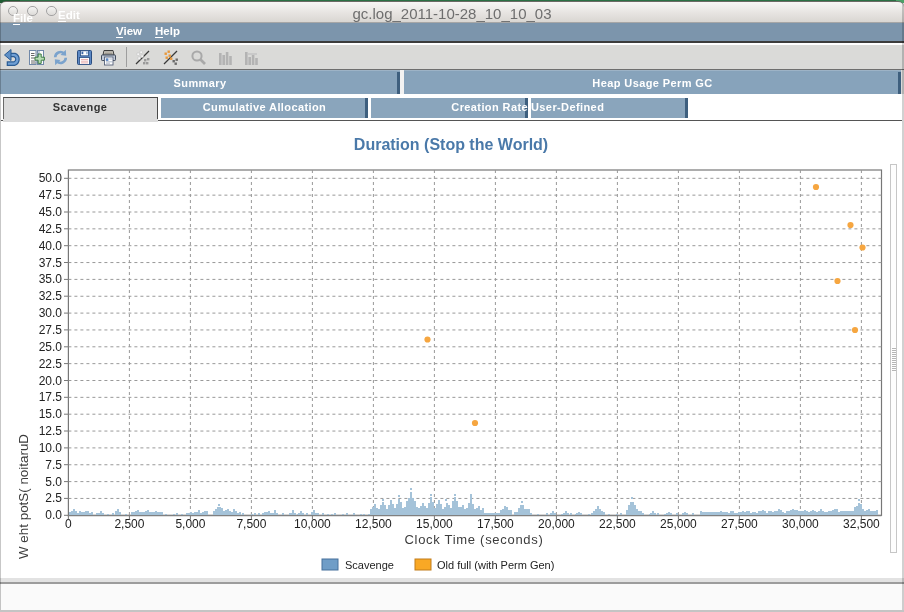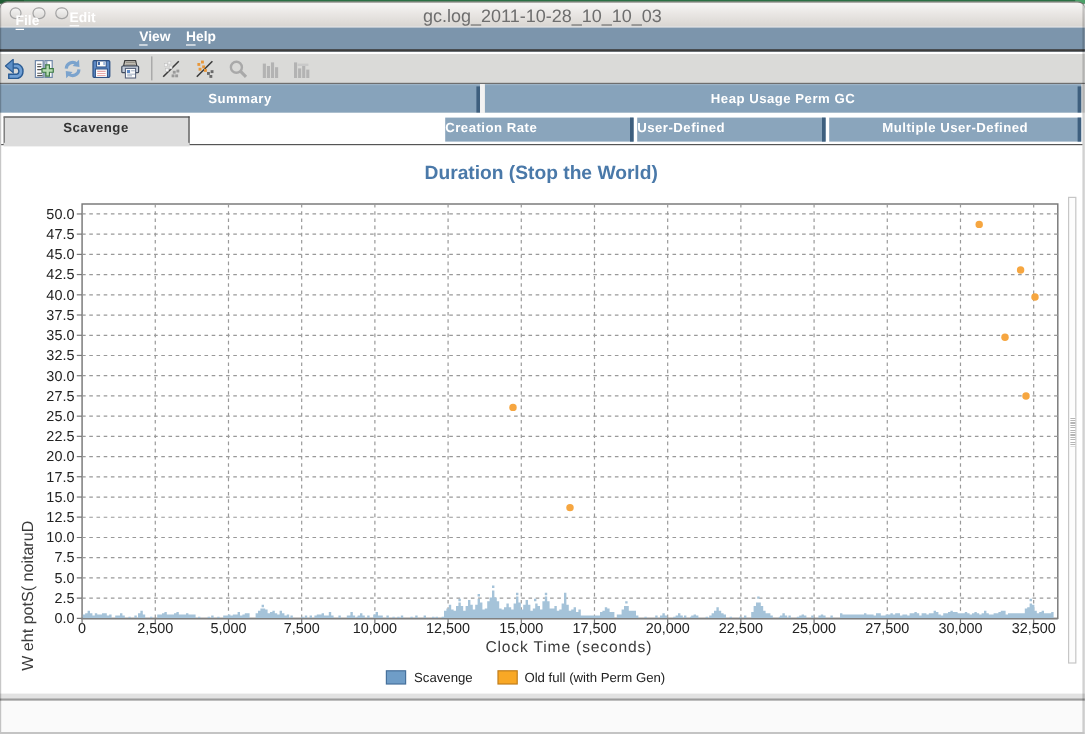--- a/index.html
+++ b/index.html
@@ -112,31 +112,31 @@
         <div style="position:absolute;right:0;top:1px;bottom:0;width:3px;background:#3e5f7e"></div>
         <div style="position:absolute;left:0;right:0;top:5.5px;text-align:center;font:bold 11px 'Liberation Sans',sans-serif;color:#fff;letter-spacing:.4px">Heap Usage Perm GC</div>
       </div>
       <div style="position:absolute;left:400px;top:0;width:3.5px;height:23.6px;background:#f2f2f2"></div>
     </div>
 <div style="position:absolute;left:0;top:94px;width:904px;height:3px;background:#fff"></div>
 <div style="position:absolute;left:0;top:97px;width:904px;height:23px;background:#fff">
       <div style="position:absolute;left:2.5px;top:-0.5px;width:155px;height:24px;background:#dcdcdc;border-top:1.2px solid #4a4a4a;border-right:1.2px solid #4a4a4a;border-left:1.2px solid #6a6a6a">
         <div style="position:absolute;left:0;right:0;top:3.8px;text-align:center;font:bold 11px 'Liberation Sans',sans-serif;color:#333;letter-spacing:.4px">Scavenge</div>
       </div>
+      <div style="position:absolute;left:161px;top:0.8px;width:207px;height:19.9px;background:#8aa5bc">
+        <div style="position:absolute;right:0;top:0;bottom:0;width:3px;background:#3e5f7e"></div>
+        <div style="position:absolute;left:0;right:0;top:3px;text-align:center;font:bold 11px 'Liberation Sans',sans-serif;color:#fff;letter-spacing:.4px">Cumulative Allocation</div>
+      </div>
       <div style="position:absolute;left:371px;top:0.8px;width:157px;height:19.9px;background:#8aa5bc">
         <div style="position:absolute;right:0;top:0;bottom:0;width:3px;background:#3e5f7e"></div>
-        <div style="position:absolute;left:0;right:0;top:3px;text-align:left;font:bold 11px 'Liberation Sans',sans-serif;color:#fff;letter-spacing:.4px">Creation Rate</div>
+        <div style="position:absolute;left:0;right:0;top:3px;text-align:right;font:bold 11px 'Liberation Sans',sans-serif;color:#fff;letter-spacing:.4px">Creation Rate</div>
       </div>
       <div style="position:absolute;left:531px;top:0.8px;width:157px;height:19.9px;background:#8aa5bc">
         <div style="position:absolute;right:0;top:0;bottom:0;width:3px;background:#3e5f7e"></div>
         <div style="position:absolute;left:0;right:0;top:3px;text-align:left;font:bold 11px 'Liberation Sans',sans-serif;color:#fff;letter-spacing:.4px">User-Defined</div>
-      </div>
-      <div style="position:absolute;left:691px;top:0.8px;width:210px;height:19.9px;background:#8aa5bc">
-        <div style="position:absolute;right:0;top:0;bottom:0;width:3px;background:#3e5f7e"></div>
-        <div style="position:absolute;left:0;right:0;top:3px;text-align:center;font:bold 11px 'Liberation Sans',sans-serif;color:#fff;letter-spacing:.4px">Multiple User-Defined</div>
       </div>
     </div>
 <div style="position:absolute;left:1px;top:120px;width:901px;height:458px;background:#fff;border-top:1px solid #555"></div>
 <div style="position:absolute;left:2.5px;top:119.3px;width:155px;height:2.4px;background:#dcdcdc"></div>
 <svg width="904" height="612" style="position:absolute;left:0;top:0">
       <rect x="68.4" y="170.0" width="813.1" height="345.3" fill="#fff" stroke="#777" stroke-width="1.2"></rect>
       <g stroke="#999" stroke-width="1" stroke-dasharray="3,3">
         <line x1="68.4" y1="498.45" x2="881.5" y2="498.45"></line>
         <line x1="68.4" y1="481.60" x2="881.5" y2="481.60"></line>
         <line x1="68.4" y1="464.75" x2="881.5" y2="464.75"></line>

